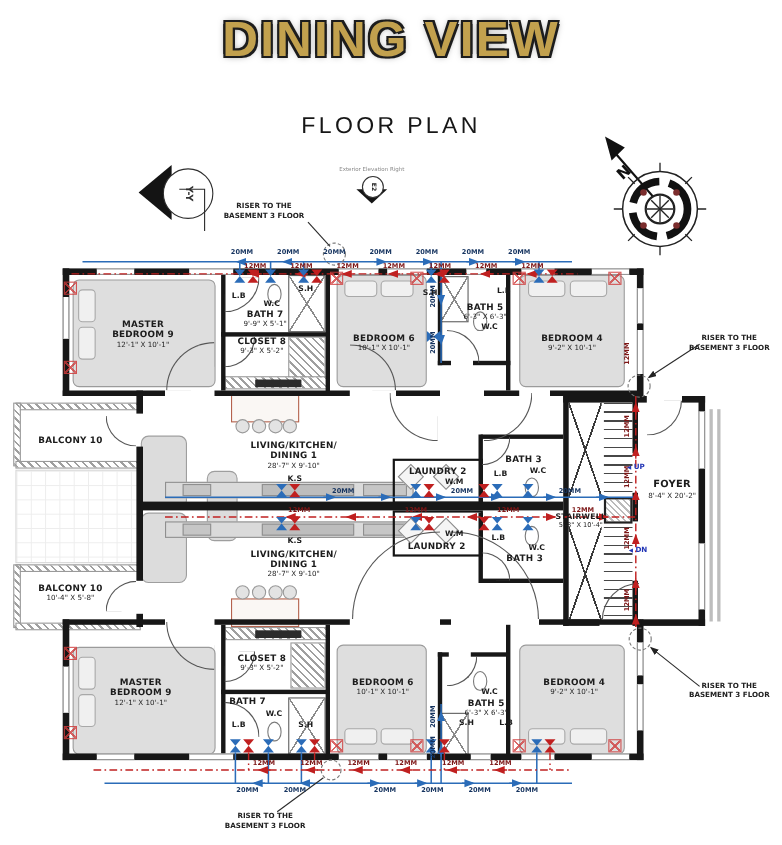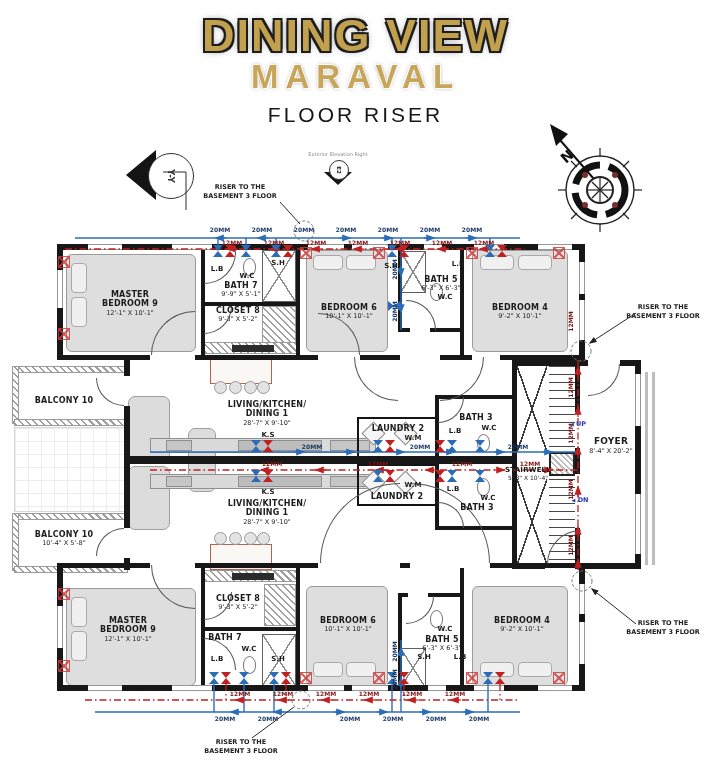--- a/index.html
+++ b/index.html
@@ -67,22 +67,21 @@
   .note{position:absolute;transform:translateX(-50%);text-align:center;font-size:6.5px;font-weight:700;color:#222;line-height:1.35;white-space:nowrap}
   .tiny{position:absolute;transform:translateX(-50%);font-size:5px;color:#8a8a8a;white-space:nowrap}
   svg.overlay{position:absolute;left:0;top:0;pointer-events:none}
 </style>
 </head>
 <body>
 
 <div class="stage">
 
   <div class="ttl t1">DINING VIEW</div>
-  <div class="ttl t2">MARAVAL</div>
-  <div class="ttl t3">FLOOR RISER</div>
+  <div class="ttl t3">FLOOR PLAN</div>
 
   <div style="position:absolute;left:126px;top:150px;width:0;height:0;border-top:25px solid transparent;border-bottom:25px solid transparent;border-right:30px solid #141414"></div>
   <div style="position:absolute;left:148px;top:153px;width:44px;height:44px;border:1.4px solid #2e2e2e;border-radius:50%;background:#fff;display:flex;align-items:center;justify-content:center">
     <span style="font-size:9px;font-weight:700;color:#333;transform:rotate(90deg)">Y-Y</span>
   </div>
 
   <div class="tiny" style="left:338px;top:151px">Exterior Elevation Right</div>
   <div style="position:absolute;left:324px;top:172px;width:0;height:0;border-left:14px solid transparent;border-right:14px solid transparent;border-top:13px solid #151515"></div>
   <div style="position:absolute;left:329px;top:160px;width:18px;height:18px;border:1px solid #333;border-radius:50%;background:#fff;display:flex;align-items:center;justify-content:center">
     <span style="font-size:5.5px;font-weight:700;color:#222;transform:rotate(90deg)">E2</span>

